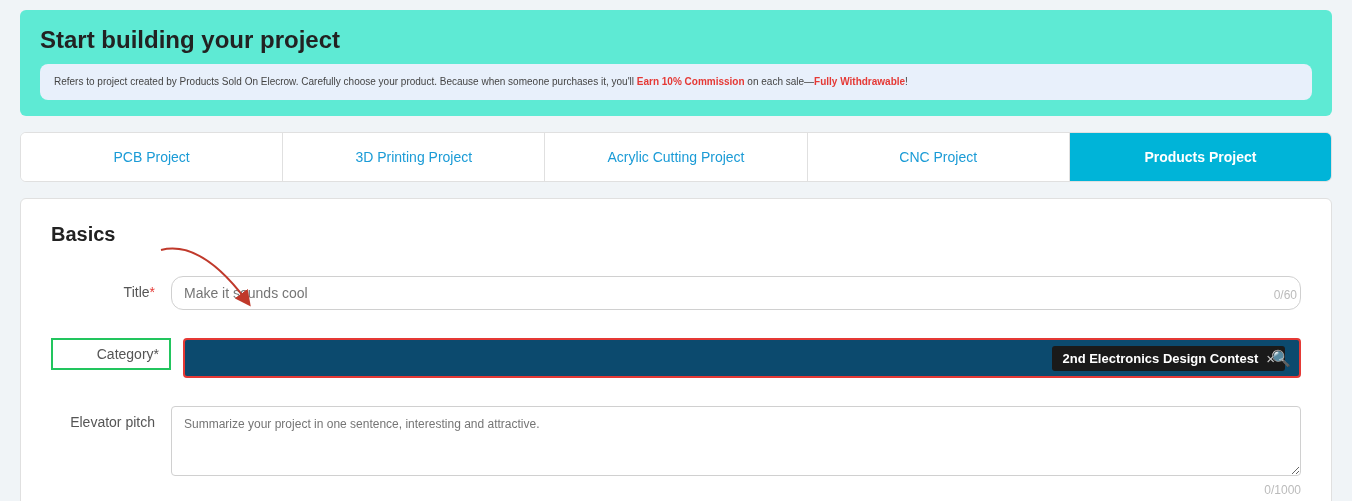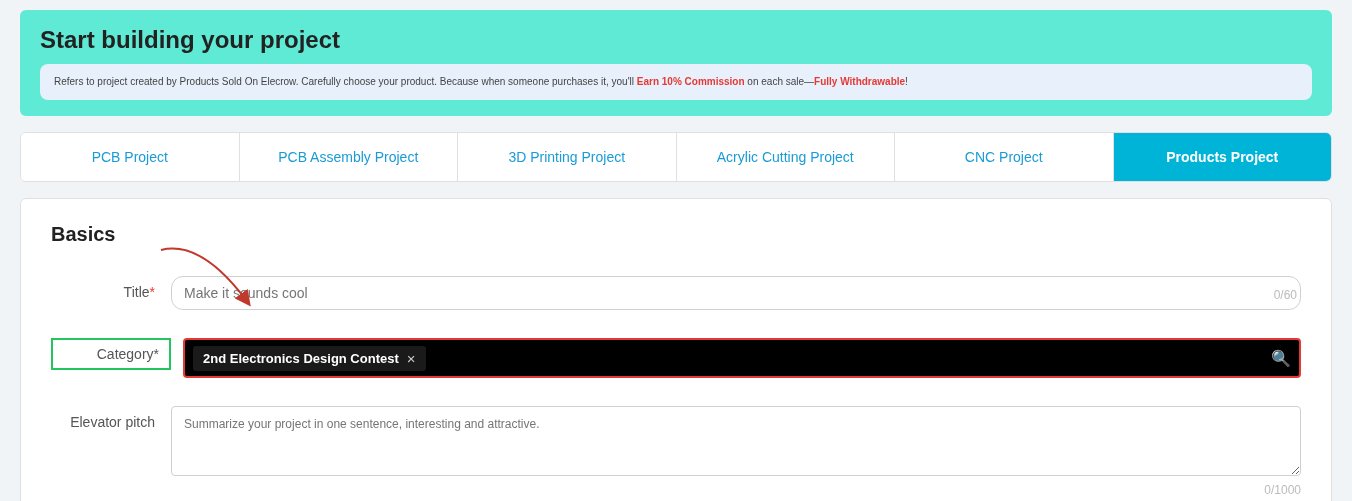--- a/index.html
+++ b/index.html
@@ -121,22 +121,23 @@
       color: #bbb;
     }
     .category-wrap {
       flex: 1;
       display: flex;
       align-items: center;
       border: 2px solid #e53935;
       border-radius: 4px;
       padding: 4px 8px;
       min-height: 40px;
-      background: #000000;
+      background: #0c4a6e;
       position: relative;
+      justify-content: flex-end;
     }
     .category-tag {
       display: inline-flex;
       align-items: center;
       background: #1a1a1a;
       color: #fff;
       border-radius: 3px;
       padding: 4px 10px;
       font-size: 13px;
       font-weight: bold;
@@ -195,21 +196,20 @@
   <div class="header-section">
     <div class="header-title">Start building your project</div>
     <div class="info-box">
       <span>Refers to project created by Products Sold On Elecrow. Carefully choose your product. Because when someone purchases it, you'll </span><span class="highlight-red">Earn 10% Commission</span><span> on each sale—</span><span class="highlight-red">Fully Withdrawable</span><span>!</span>
     </div>
   </div>
 
   <div class="tabs-section">
     <div class="tabs-row">
       <div class="tab-item">PCB Project</div>
-      <div class="tab-item">PCB Assembly Project</div>
       <div class="tab-item">3D Printing Project</div>
       <div class="tab-item">Acrylic Cutting Project</div>
       <div class="tab-item">CNC Project</div>
       <div class="tab-item active">Products Project</div>
     </div>
   </div>
 
   <div class="main-section">
     <div class="section-title">Basics</div>
 

